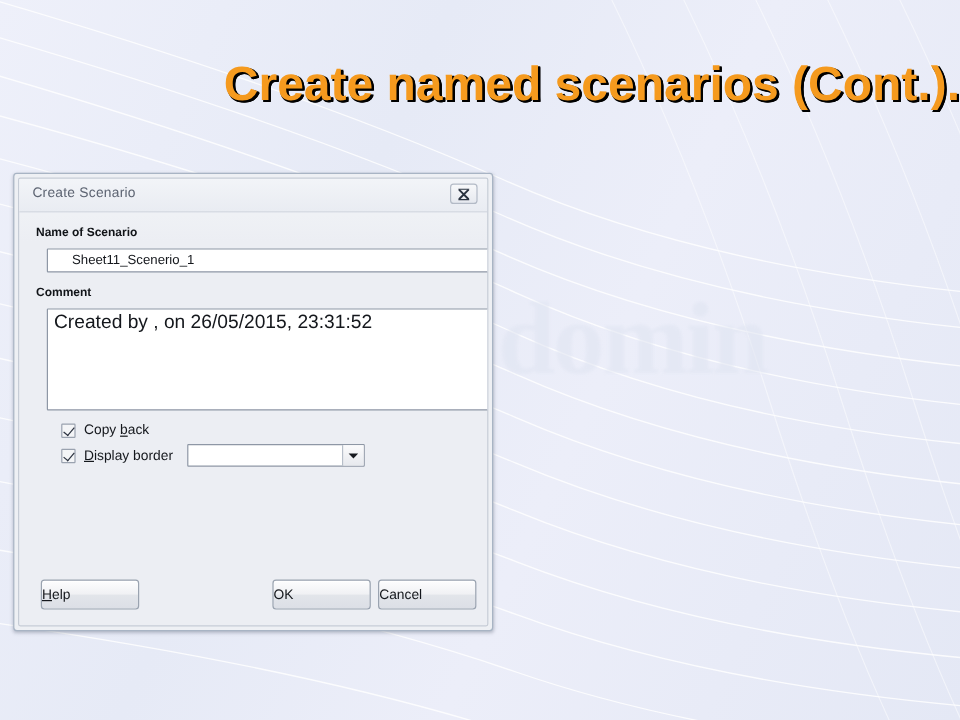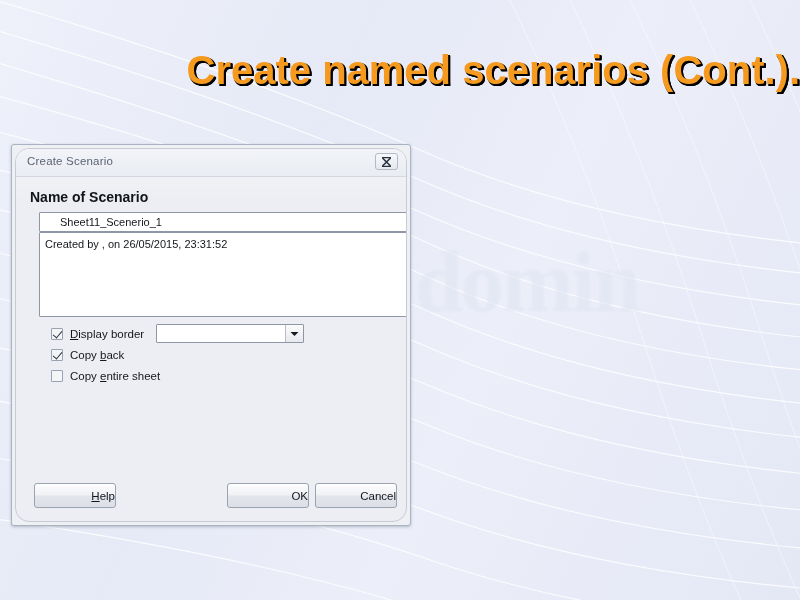--- a/index.html
+++ b/index.html
@@ -82,21 +82,21 @@
     box-shadow: 0 1px 3px rgba(80,90,110,.35);
     padding: 3px;
   }
   .dlg-inner {
     position: relative;
     width: 100%;
     height: 100%;
     box-sizing: border-box;
     background: linear-gradient(180deg,#f3f5f8 0%, #eceef3 14%, #eceef3 100%);
     border: 1px solid #c6ccd6;
-    border-radius: 14px;
+    border-radius: 2px;
     overflow: hidden;
   }
 
   
   .titlebar {
     position: relative;
     height: 27px;
     background: linear-gradient(180deg,#f2f4f8 0%, #e9ecf2 100%);
     border-bottom: 1px solid #d3d8e0;
   }
@@ -124,21 +124,21 @@
     cursor: pointer;
   }
   .close-btn svg { display:block; }
 
   
   .dlg-body {
     position: relative;
     padding: 0 14px;
   }
   .section-label {
-    font-size: 14px;
+    font-size: 10px;
     font-weight: bold;
     color: #111418;
     margin-top: 12px;
     margin-bottom: 7px;
   }
   .name-input {
     display: block;
     box-sizing: border-box;
     width: 371px;
     height: 20px;
@@ -152,21 +152,21 @@
     border-radius: 1px;
     outline: none;
   }
   .comment-box {
     box-sizing: border-box;
     width: 426px;
     height: 85px;
     margin-left: 9px;
     padding: 4px 5px;
     font-family: "Liberation Sans", sans-serif;
-    font-size: 11px;
+    font-size: 16px;
     color: #14171c;
     line-height: 14px;
     background: #ffffff;
     border: 1px solid #8e97a5;
     border-radius: 1px;
     overflow: hidden;
     resize: none;
     outline: none;
   }
 
@@ -256,21 +256,21 @@
     height: 25px;
     background: linear-gradient(180deg,#fdfdfe 0%, #f0f1f4 48%, #e2e5ea 52%, #dcdfe6 100%);
     border: 1px solid #9aa3b0;
     border-radius: 3px;
     font-family: "Liberation Sans", sans-serif;
     font-size: 11.5px;
     color: #14171c;
     cursor: pointer;
     display: flex;
     align-items: center;
-    justify-content: flex-end;
+    justify-content: flex-start;
     box-shadow: inset 0 1px 0 #ffffff;
   }
   .btn u { text-decoration: underline; }
   #btn-help   { left: 18px;  width: 82px; }
   #btn-ok     { left: 211px; width: 82px; }
   #btn-cancel { left: 299px; width: 82px; }
 </style>
 </head>
 <body>
 
@@ -318,47 +318,44 @@
             <path d="M1 0.6 H10 M1 9.4 H10" stroke="#2a3340" stroke-width="1.2"></path>
           </svg>
         </div>
       </div>
 
       <div class="dlg-body">
 
         <div class="section-label">Name of Scenario</div>
         <input class="name-input" type="text" value="Sheet11_Scenerio_1" style="">
 
+        <div class="section-label">Comment</div>
         <div class="comment-box" contenteditable="true" style="">Created by , on 26/05/2015, 23:31:52</div>
 
 
         <div class="settings-list">
+
+          <div class="setting-row">
+            <span class="cbox checked"></span>
+            <span class="setting-label"><span>Copy </span><u>b</u><span>ack</span></span>
+          </div>
 
           <div class="setting-row">
             <span class="cbox checked"></span>
             <span class="setting-label"><u>D</u><span>isplay border</span></span>
             <div class="combo">
               <span class="combo-value"></span>
               <span class="combo-arrow">
                 <svg width="9" height="6" viewBox="0 0 9 6">
                     <path d="M0.5 1 L4.5 5 L8.5 1 Z" fill="#16191f"></path>
                   </svg>
               </span>
             </div>
           </div>
 
-          <div class="setting-row">
-            <span class="cbox checked"></span>
-            <span class="setting-label"><span>Copy </span><u>b</u><span>ack</span></span>
-          </div>
-
-          <div class="setting-row">
-            <span class="cbox"></span>
-            <span class="setting-label"><span>Copy </span><u>e</u><span>ntire sheet</span></span>
-          </div>
 
 
         </div>
       </div>
 
       <div class="btn-row">
         <div class="btn" id="btn-help">
             <span><u>H</u><span>elp</span></span>
           </div>
         <div class="btn" id="btn-cancel">Cancel</div>

